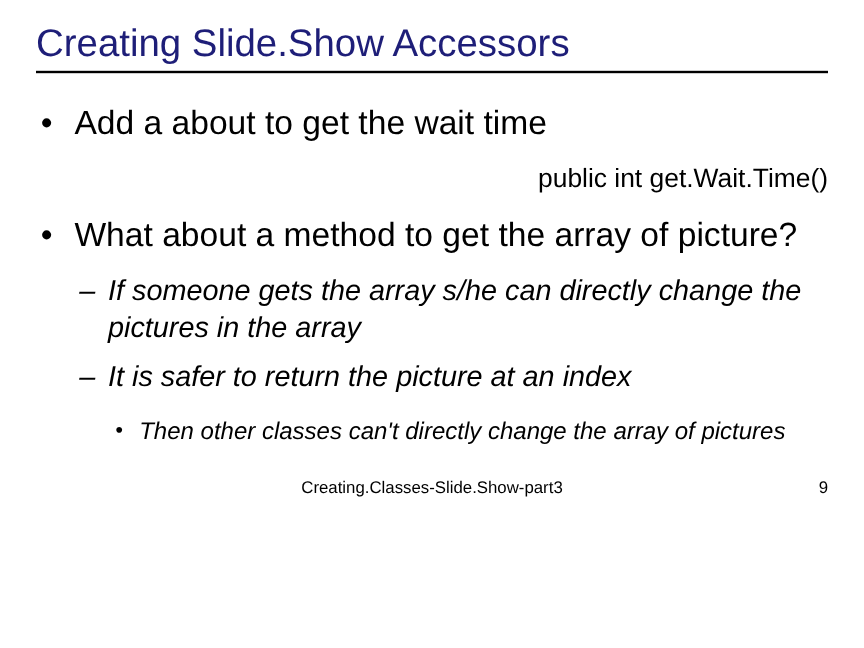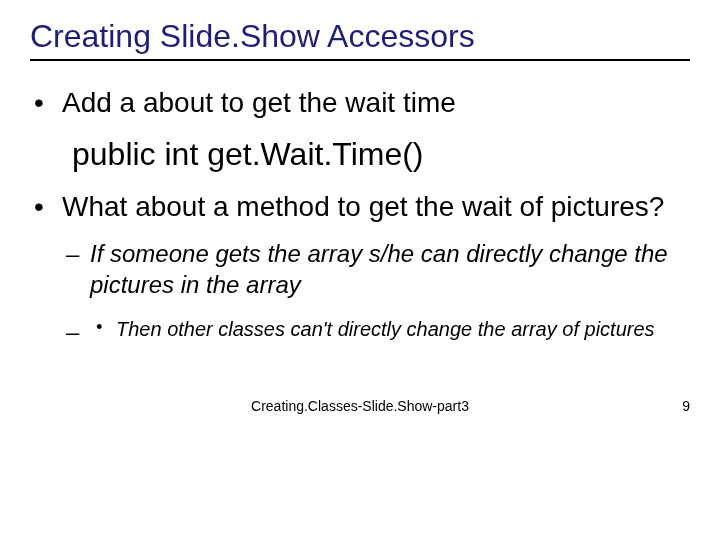--- a/index.html
+++ b/index.html
@@ -40,22 +40,23 @@
     position: relative;
   }
   ul.top > li::before {
     content: "•";
     position: absolute;
     left: 4px;
     top: 0;
     font-size: 28px;
   }
   .code-line {
-    font-size: 32px;
+    font-size: 22px;
     margin: 6px 0 16px 42px;
+    text-align: right;
   }
   ul.sub {
     list-style: none;
     margin: 14px 0 0 0;
     padding: 0;
   }
   ul.sub > li {
     font-size: 24px;
     line-height: 1.3;
     margin: 0 0 10px 0;
@@ -117,27 +118,28 @@
 
   <ul class="top">
 
     <li>
       <span>Add a about to get the wait time</span>
     </li>
 
     <div class="code-line">public int get.Wait.Time()</div>
 
     <li>
-      <span>What about a method to get the wait of pictures?</span>
+      <span>What about a method to get the array of picture?</span>
 
       <ul class="sub">
         <li>
           <span>If someone gets the array s/he can directly change the pictures in the array</span>
         </li>
         <li>
+          <span>It is safer to return the picture at an index</span>
 
           <ul class="subsub">
             <li>
               <span>Then other classes can't directly change the array of pictures</span>
             </li>
           </ul>
         </li>
       </ul>
     </li>
 

